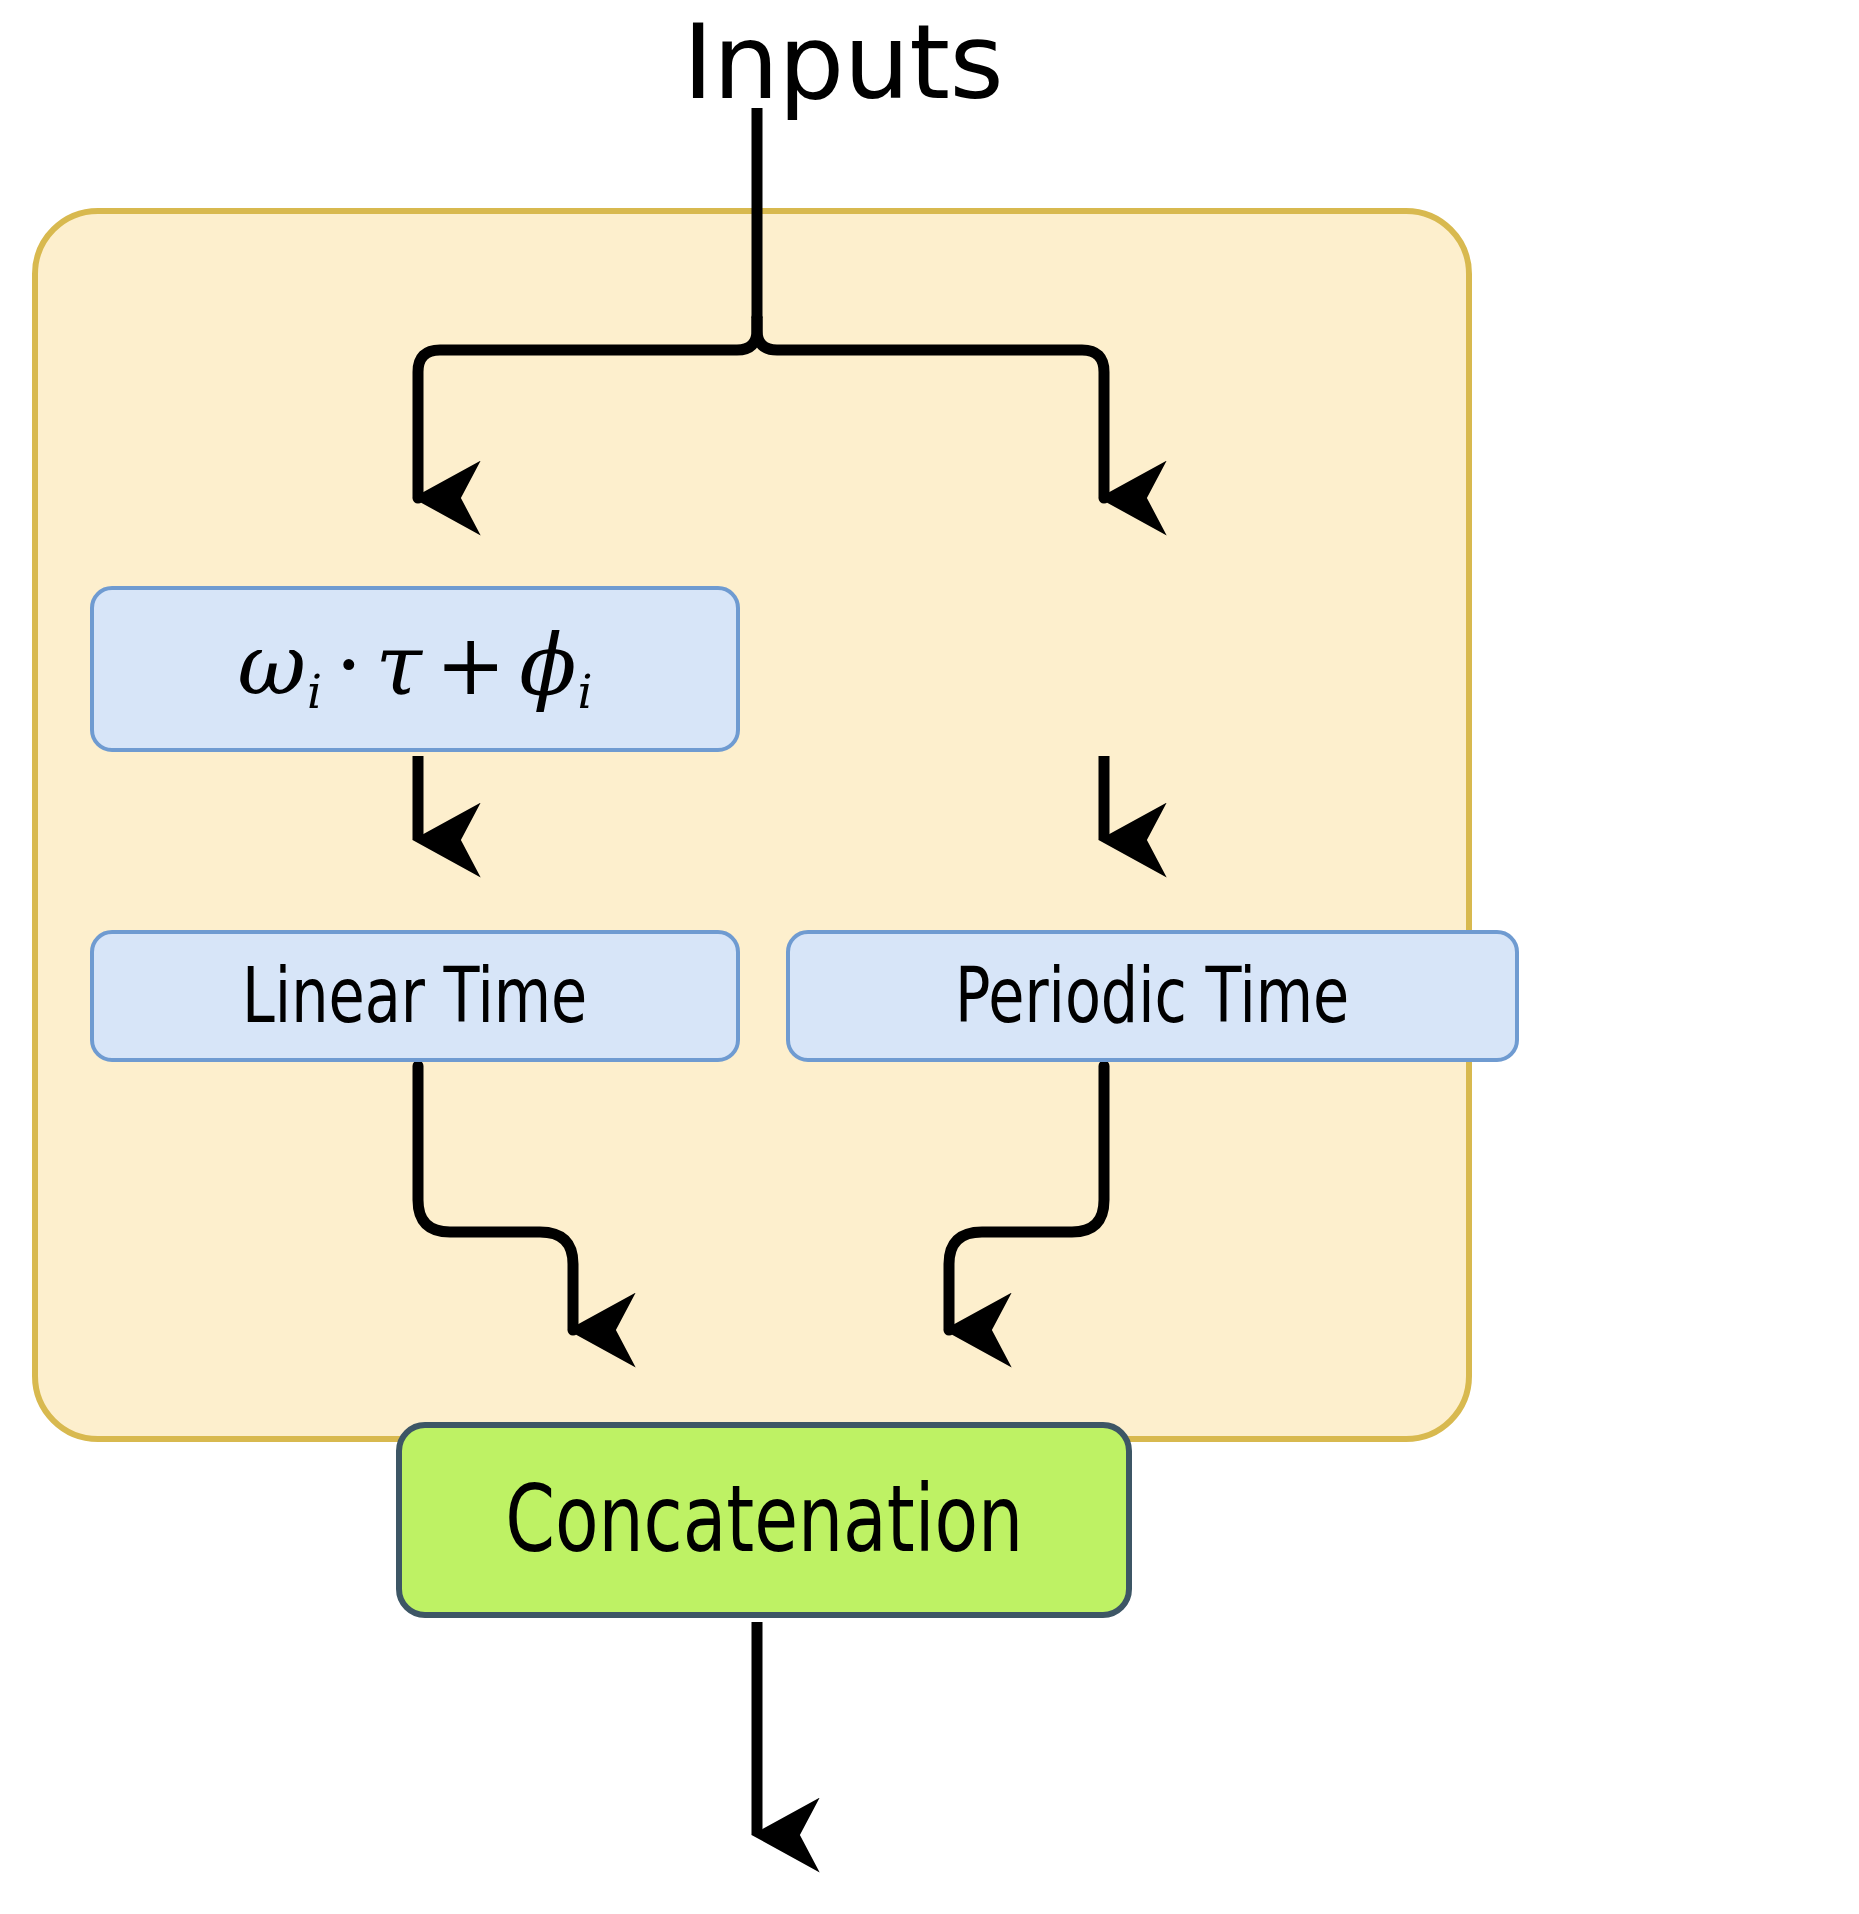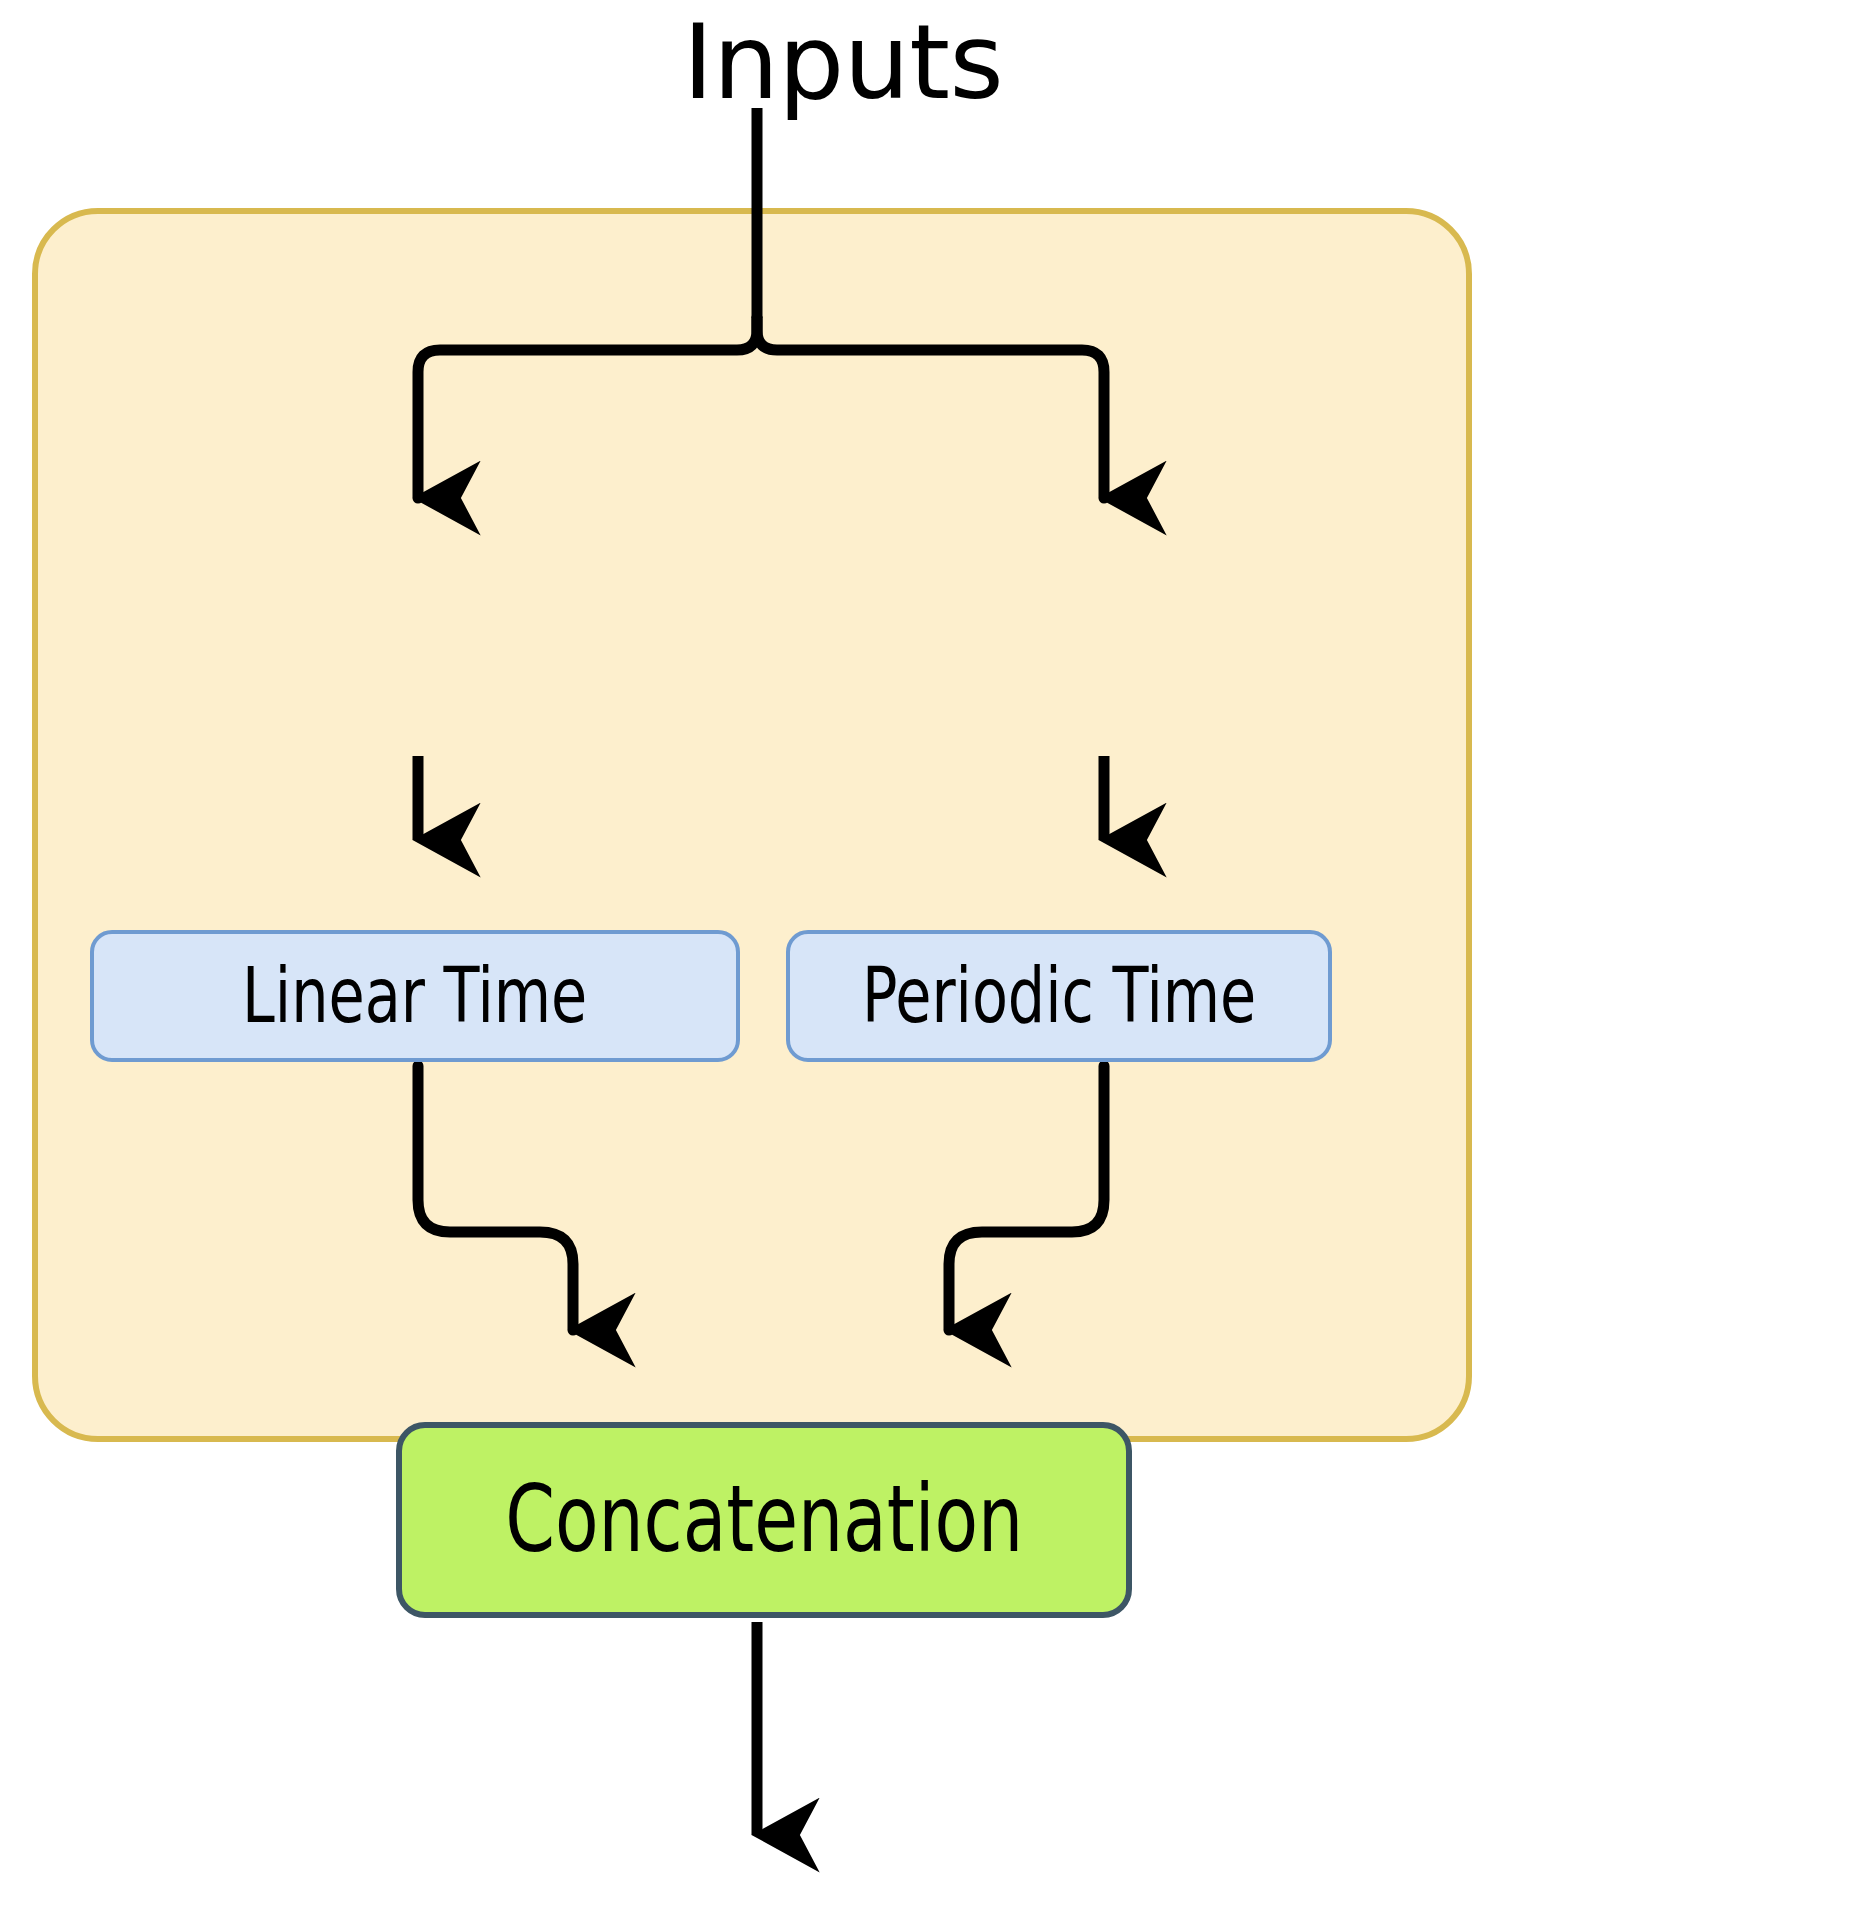--- a/index.html
+++ b/index.html
@@ -81,21 +81,21 @@
     border: 6px solid #3d5665;
     border-radius: 29px;
   }
 
   
   .fml-left  { left: 90px;  top: 586px; width: 650px; height: 166px; }
   .fml-right { left: 786px; top: 586px; width: 650px; height: 166px; }
 
   
   .lbl-left  { left: 90px;  top: 930px; width: 650px; height: 132px; }
-  .lbl-right { left: 786px; top: 930px; width: 546px; height: 132px; }
+  .lbl-right { left: 786px; top: 930px; width: 733px; height: 132px; }
 
   
   .concat { left: 396px; top: 1422px; width: 736px; height: 196px; }
 
   .math {
     font-family: "DejaVu Serif", "Liberation Serif", serif;
     font-style: italic;
     font-size: 84px;
     line-height: 1;
   }
@@ -153,20 +153,23 @@
 
     <path d="M 1104,756 L 1104,840" fill="none" stroke="#000000" stroke-width="11" marker-end="url(#arrowhead)"></path>
 
     <path d="M 418,1066 L 418,1200 Q 418,1232 450,1232 L 540,1232 Q 573,1232 573,1264 L 573,1330" fill="none" stroke="#000000" stroke-width="11" stroke-linecap="round" stroke-linejoin="round" marker-end="url(#arrowhead)"></path>
 
     <path d="M 1104,1066 L 1104,1200 Q 1104,1232 1072,1232 L 982,1232 Q 949,1232 949,1264 L 949,1330" fill="none" stroke="#000000" stroke-width="11" stroke-linecap="round" stroke-linejoin="round" marker-end="url(#arrowhead)"></path>
 
     <path d="M 757,1622 L 757,1835" fill="none" stroke="#000000" stroke-width="11" marker-end="url(#arrowhead)"></path>
   </svg>
 
+  <div class="node blue fml-left">
+    <span class="math"><span>ω</span><span class="sub">i</span><span class="op">·</span><span>τ</span><span class="op">+</span><span>ϕ</span><span class="sub">i</span></span>
+  </div>
 
 
   <div class="node blue lbl-left">
     <span class="plainlabel">Linear Time</span>
   </div>
 
   <div class="node blue lbl-right">
     <span class="plainlabel">Periodic Time</span>
   </div>
 

